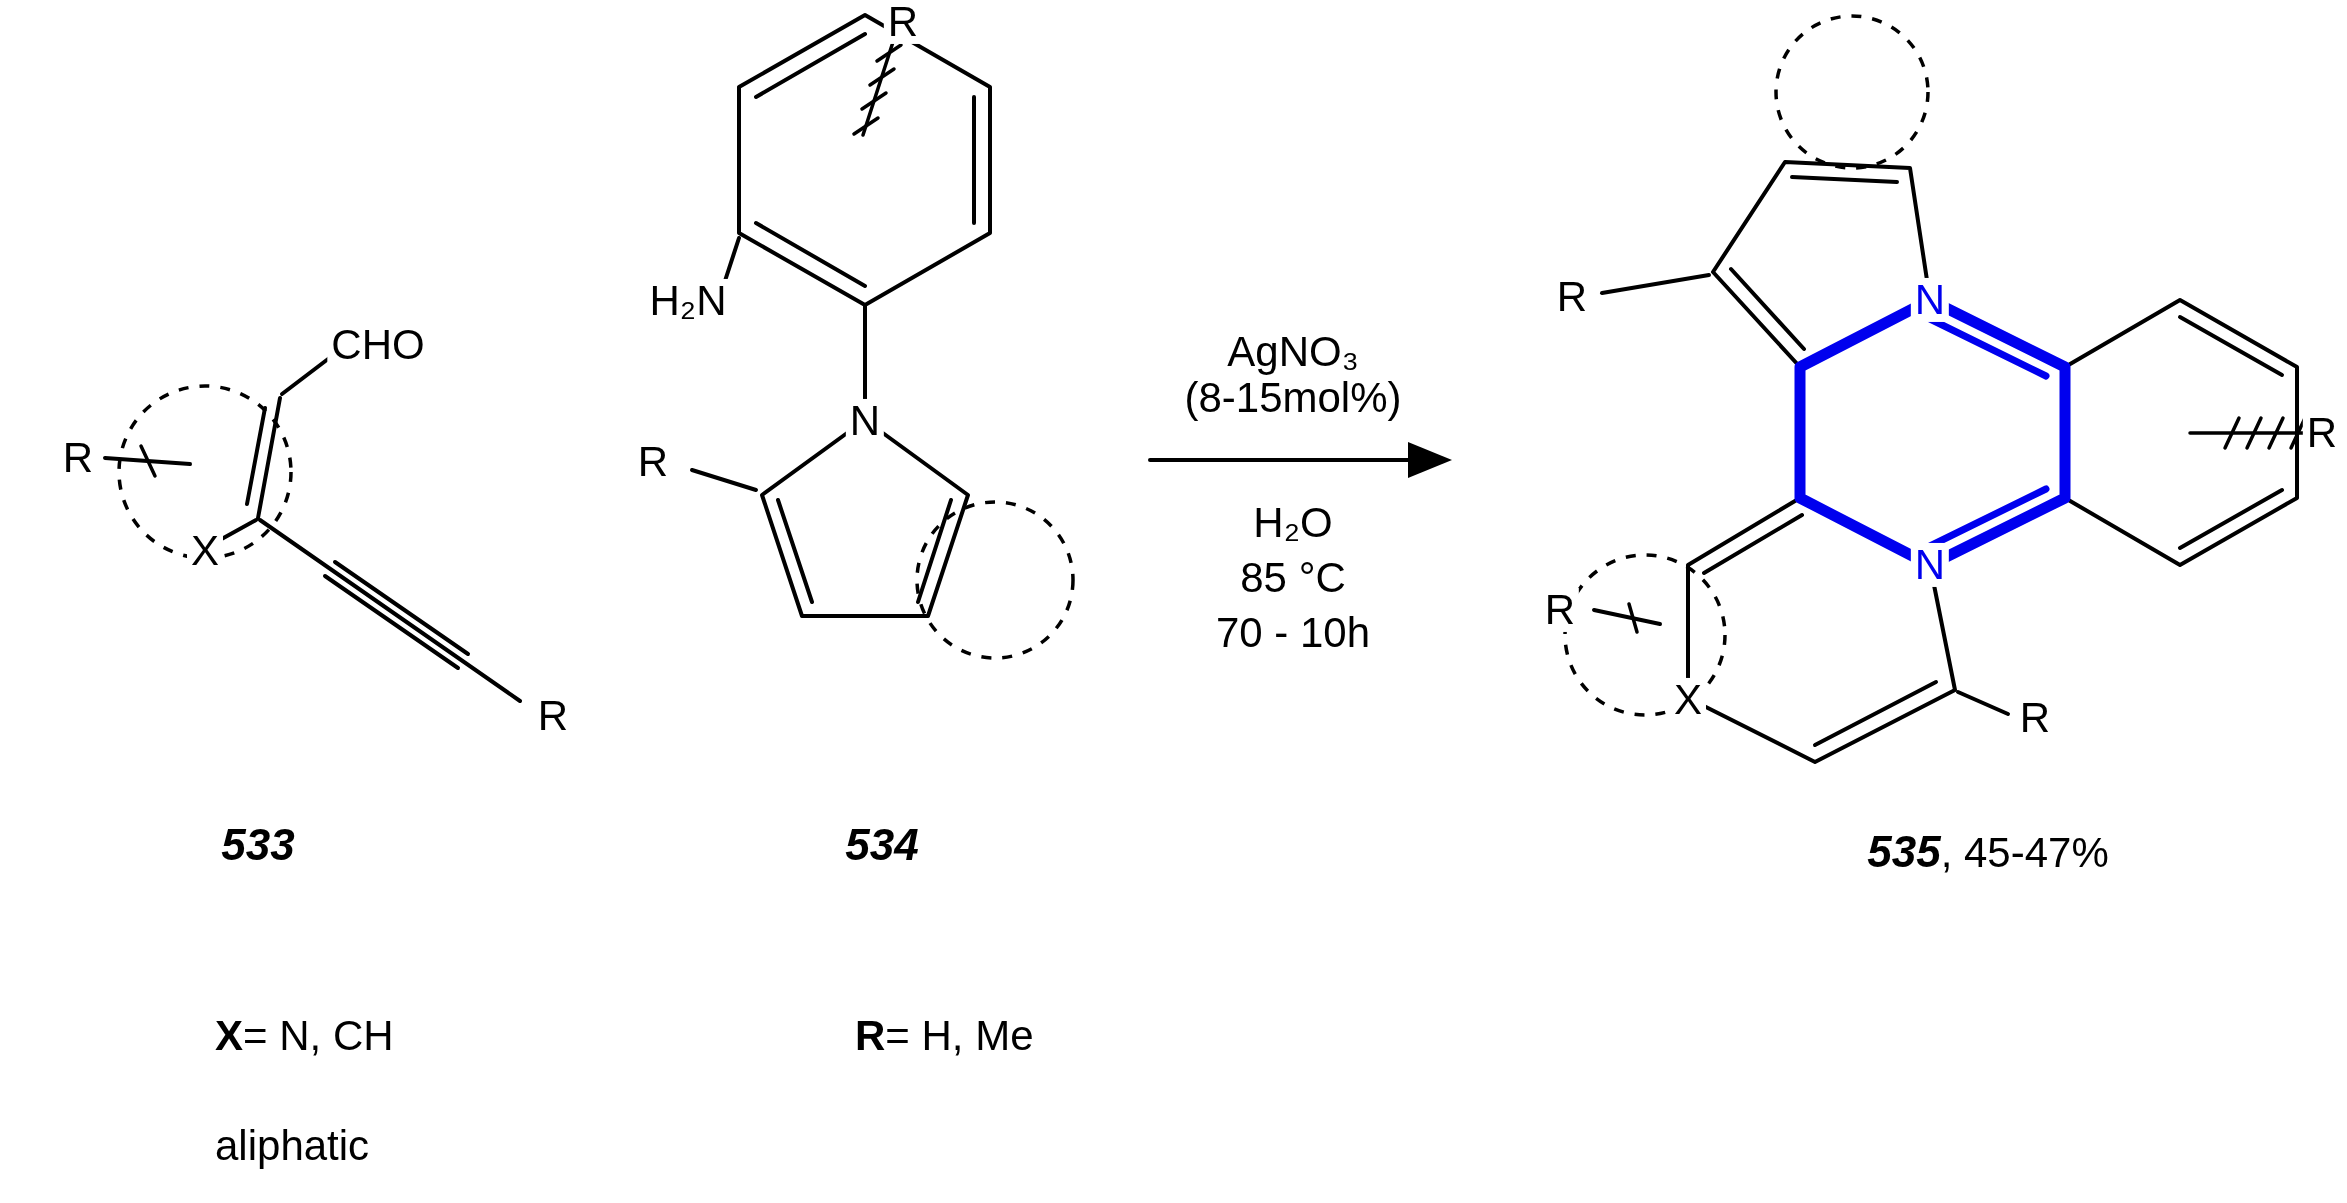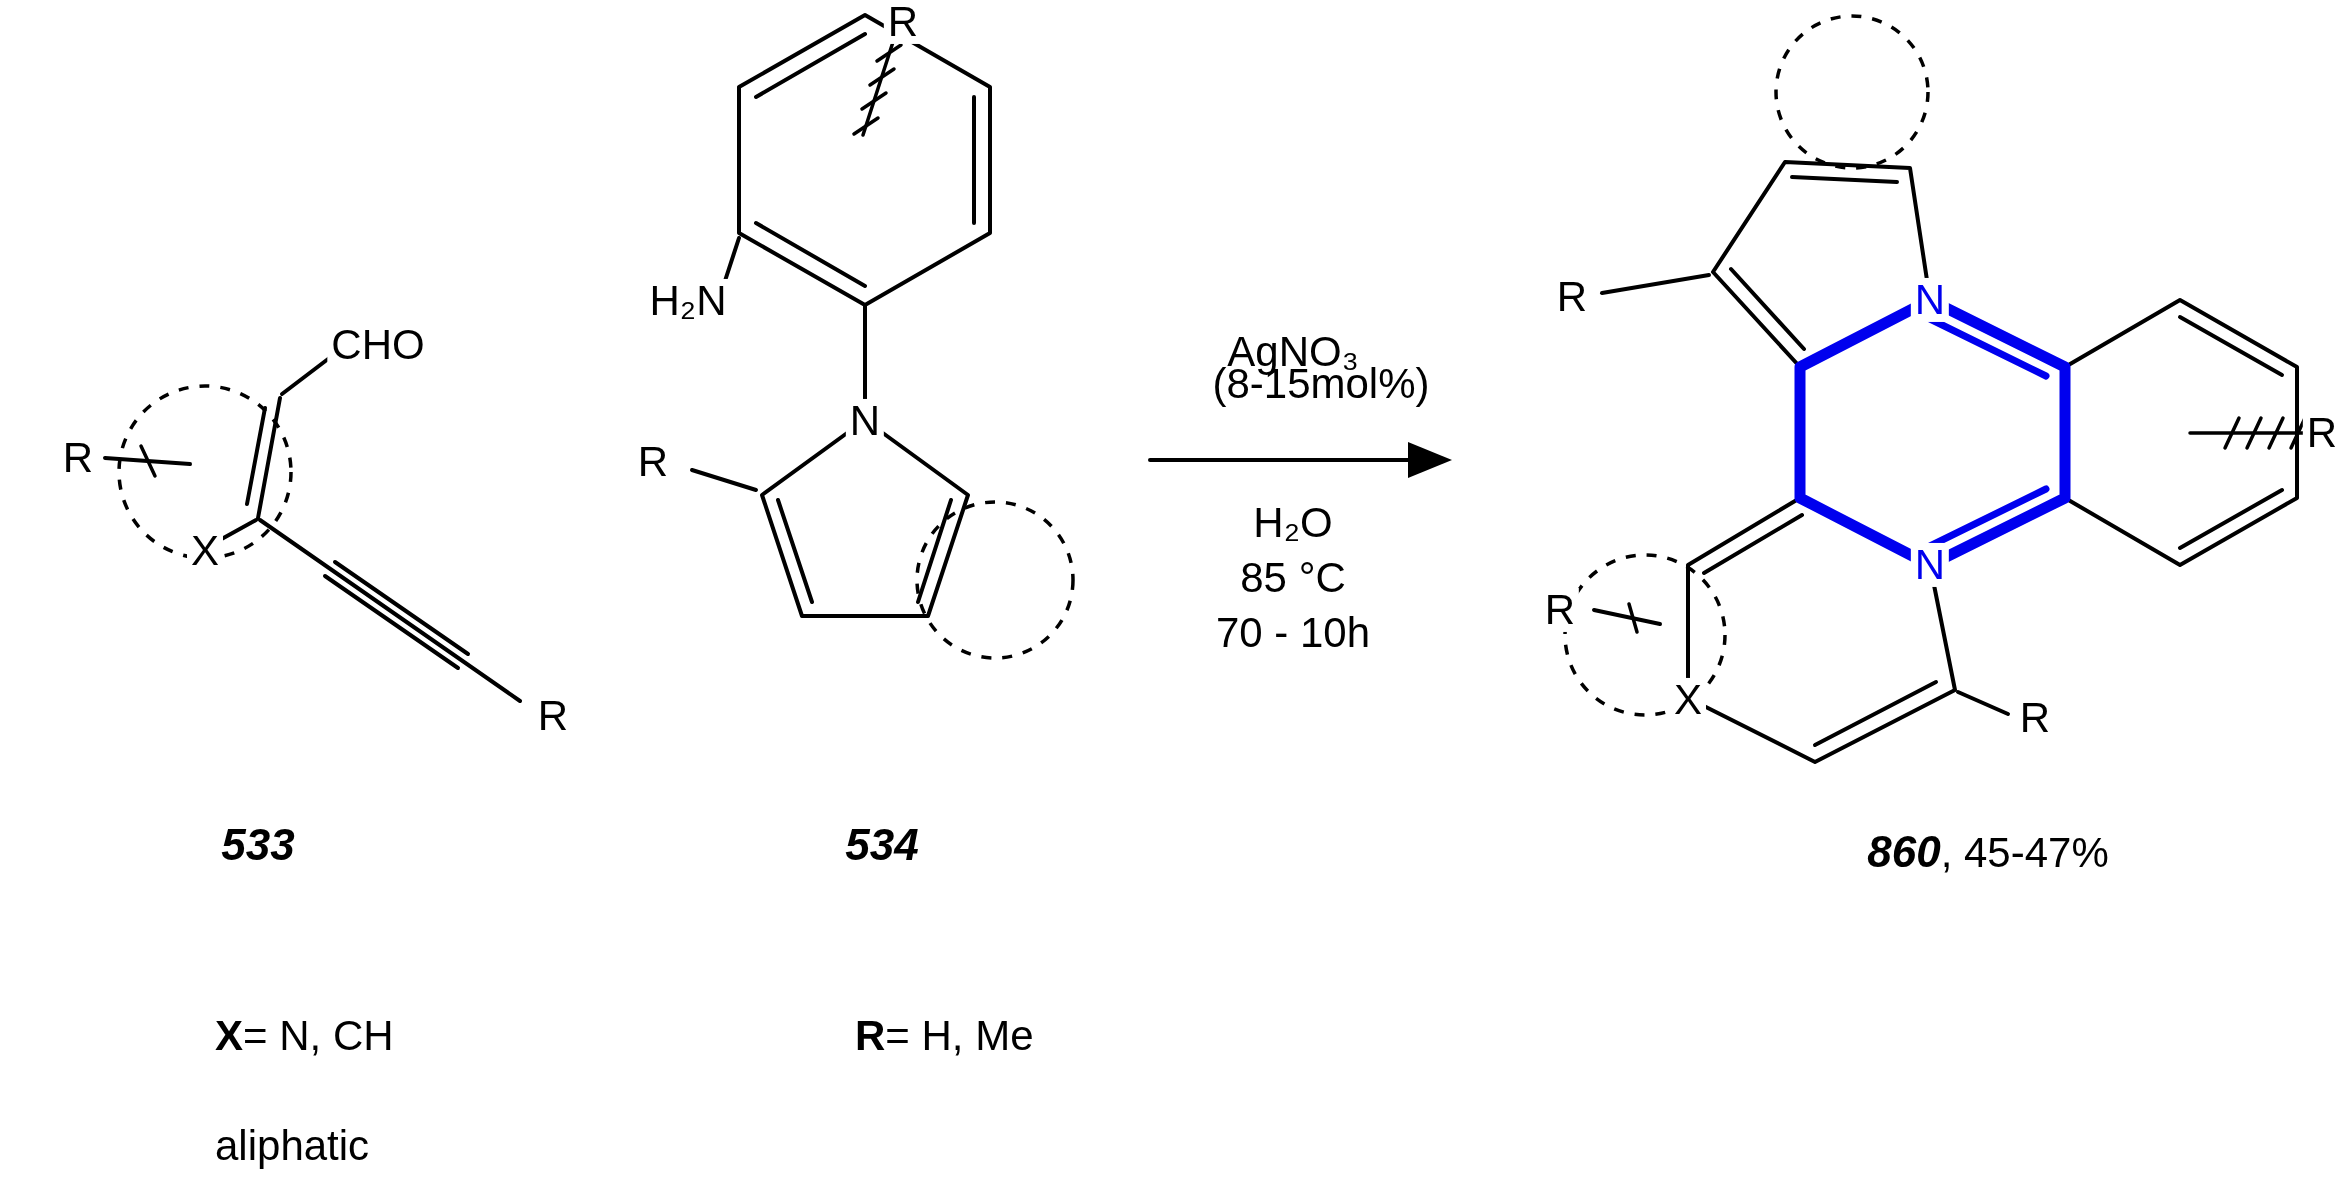--- a/index.html
+++ b/index.html
@@ -117,41 +117,41 @@
   <div class="lbl" style="left:378px; top:345px;">CHO</div>
   <div class="lbl" style="left:205px; top:551px;">X</div>
   <div class="lbl" style="left:553px; top:716px;">R</div>
 
   <div class="lbl" style="left:903px; top:22px;">R</div>
   <div class="lbl" style="left:688px; top:301px;">H₂N</div>
   <div class="lbl" style="left:865px; top:421px;">N</div>
   <div class="lbl" style="left:653px; top:462px;">R</div>
 
   <div class="cond" style="left:1293px; top:352px;text-align:right;">AgNO₃</div>
-  <div class="cond" style="left:1293px; top:384px;margin-left:28px;">(8-15mol%)</div>
+  <div class="cond" style="left:1293px; top:398px;">(8-15mol%)</div>
   <div class="cond" style="left:1293px; top:523px;">H₂O</div>
   <div class="cond" style="left:1293px; top:578px;">85 °C</div>
   <div class="cond" style="left:1293px; top:633px;">70 - 10h</div>
 
   <div class="lbl" style="left:1572px; top:297px;">R</div>
   <div class="lbl blue-t" style="left:1930px; top:300px;">N</div>
   <div class="lbl blue-t" style="left:1930px; top:565px;">N</div>
   <div class="lbl" style="left:2322px; top:433px;">R</div>
   <div class="lbl" style="left:1560px; top:610px;">R</div>
   <div class="lbl" style="left:1688px; top:700px;">X</div>
   <div class="lbl" style="left:2035px; top:718px;">R</div>
 
   <div class="numrow" style="left:258px; top:845px;">
     <b>533</b>
   </div>
   <div class="numrow" style="left:882px; top:845px;">
     <b>534</b>
   </div>
   <div class="numrow" style="left:1988px; top:852px;">
-    <b>860</b><span>, 45-47%</span>
+    <b>535</b><span>, 45-47%</span>
   </div>
 
   <div class="legend" style="left:215px; top:1013px;text-align:center;">
     <b>X</b><span>= N, CH</span>
   </div>
   <div class="legend" style="left:215px; top:1123px;">
     <span>aliphatic</span>
   </div>
   <div class="legend" style="left:855px; top:1013px;text-align:right;">
     <b>R</b><span>= H, Me</span>

